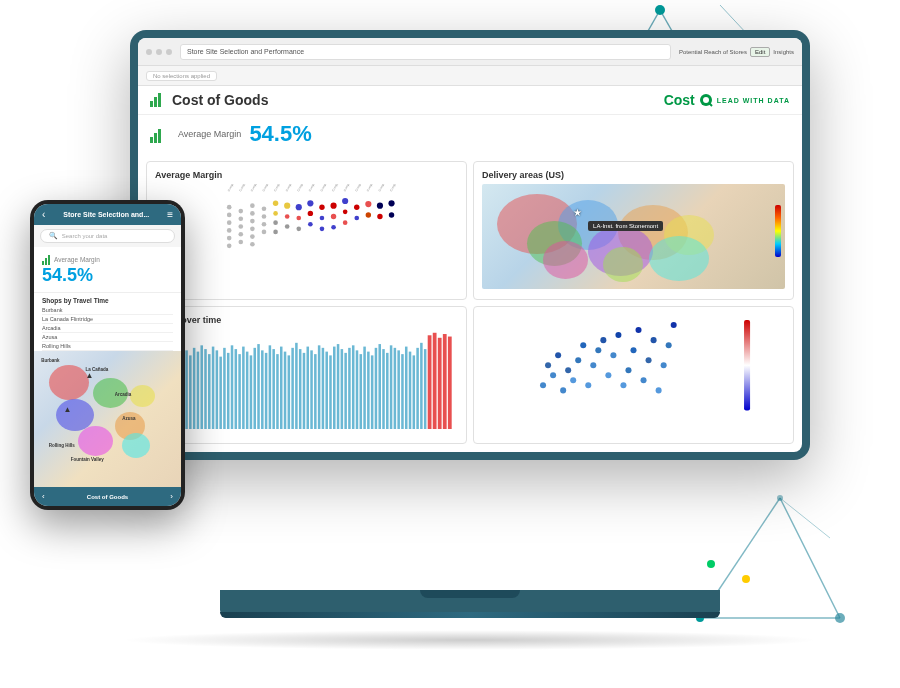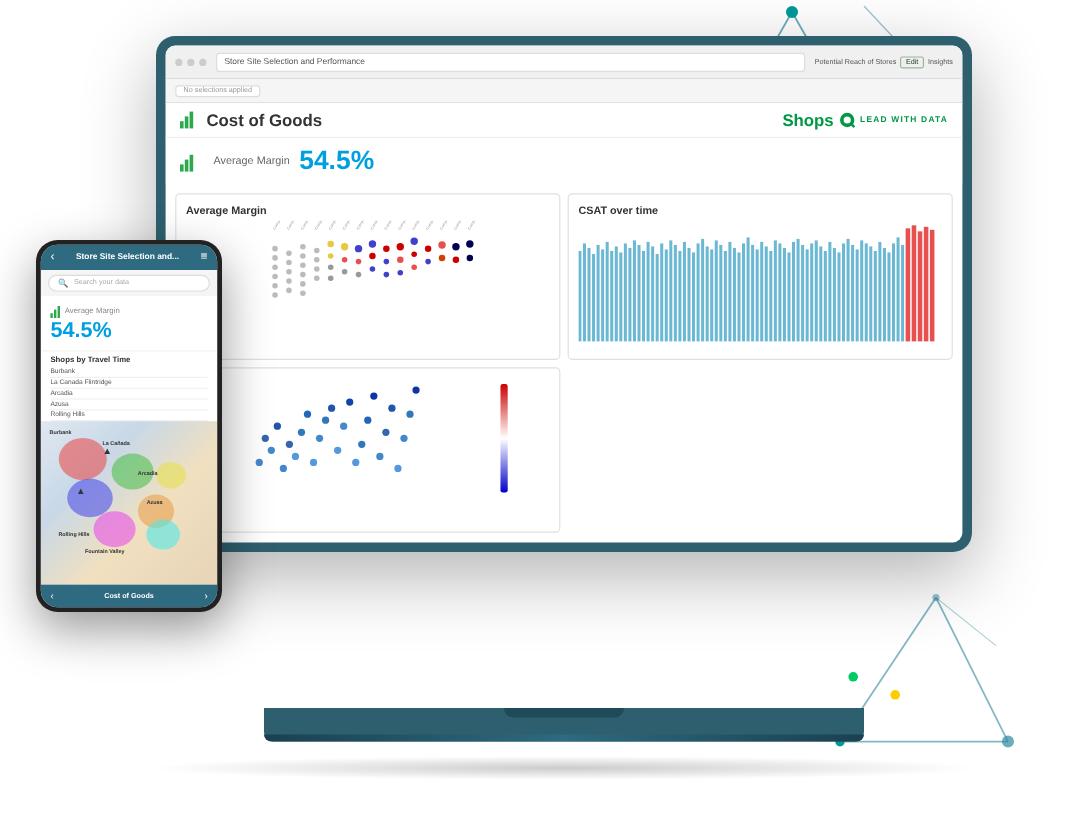--- a/index.html
+++ b/index.html
@@ -582,21 +582,21 @@
       <div class="dash-header">
         <div class="dash-title-area">
           <div class="dash-icon">
             <div class="bar1"></div>
             <div class="bar2"></div>
             <div class="bar3"></div>
           </div>
           <span class="dash-title">Cost of Goods</span>
         </div>
         <div class="qlik-logo">
-          <span class="qlik-q">Shops</span>
+          <span class="qlik-q">Cost</span>
           <svg width="14" height="14" viewBox="0 0 14 14">
             <circle cx="7" cy="7" r="6" fill="#009845"></circle>
             <circle cx="7" cy="7" r="3" fill="#fff"></circle>
             <line x1="10" y1="10" x2="13" y2="13" stroke="#009845" stroke-width="2"></line>
           </svg>
           <span class="qlik-tagline">LEAD WITH DATA</span>
         </div>
       </div>
 
       <div class="dash-avg-margin">
@@ -684,20 +684,41 @@
               <circle cx="200" cy="26" r="4" fill="#e85050"></circle>
               <circle cx="200" cy="40" r="3.5" fill="#cc4400"></circle>
               <circle cx="215" cy="28" r="4" fill="#000055"></circle>
               <circle cx="215" cy="42" r="3.5" fill="#cc0000"></circle>
               <circle cx="230" cy="25" r="4" fill="#000055"></circle>
               <circle cx="230" cy="40" r="3.5" fill="#000055"></circle>
             </svg>
           </div>
         </div>
 
+        <div class="panel map-panel">
+          <div class="panel-title">Delivery areas (US)</div>
+          <div class="map-bg">
+
+            <div class="map-blob" style="width:80px;height:60px;background:#e85050;top:10%;left:5%;"></div>
+            <div class="map-blob" style="width:60px;height:50px;background:#50a0e8;top:15%;left:25%;"></div>
+            <div class="map-blob" style="width:70px;height:55px;background:#e8a050;top:20%;left:45%;"></div>
+            <div class="map-blob" style="width:55px;height:45px;background:#50c050;top:35%;left:15%;"></div>
+            <div class="map-blob" style="width:65px;height:50px;background:#a050e8;top:40%;left:35%;"></div>
+            <div class="map-blob" style="width:50px;height:40px;background:#e8e050;top:30%;left:60%;"></div>
+            <div class="map-blob" style="width:60px;height:45px;background:#50e8e0;top:50%;left:55%;"></div>
+            <div class="map-blob" style="width:45px;height:38px;background:#e050a0;top:55%;left:20%;"></div>
+            <div class="map-blob" style="width:40px;height:35px;background:#a0e050;top:60%;left:40%;"></div>
+
+            <div style="position:absolute;top:22%;left:30%;font-size:10px;color:#fff;text-shadow:0 0 2px #000;">★</div>
+
+            <div class="map-tooltip">LA-Inst. from Stonemont</div>
+
+            <div class="color-scale"></div>
+          </div>
+        </div>
 
         <div class="panel">
           <div class="panel-title">CSAT over time</div>
           <div class="csat-chart">
             <svg width="100%" height="100%" viewBox="0 0 240 80" preserveAspectRatio="none">
 
               <rect x="0" y="20" width="2" height="60" fill="#6bb8d4"></rect>
               <rect x="3" y="15" width="2" height="65" fill="#6bb8d4"></rect>
               <rect x="6" y="18" width="2" height="62" fill="#6bb8d4"></rect>
               <rect x="9" y="22" width="2" height="58" fill="#6bb8d4"></rect>

